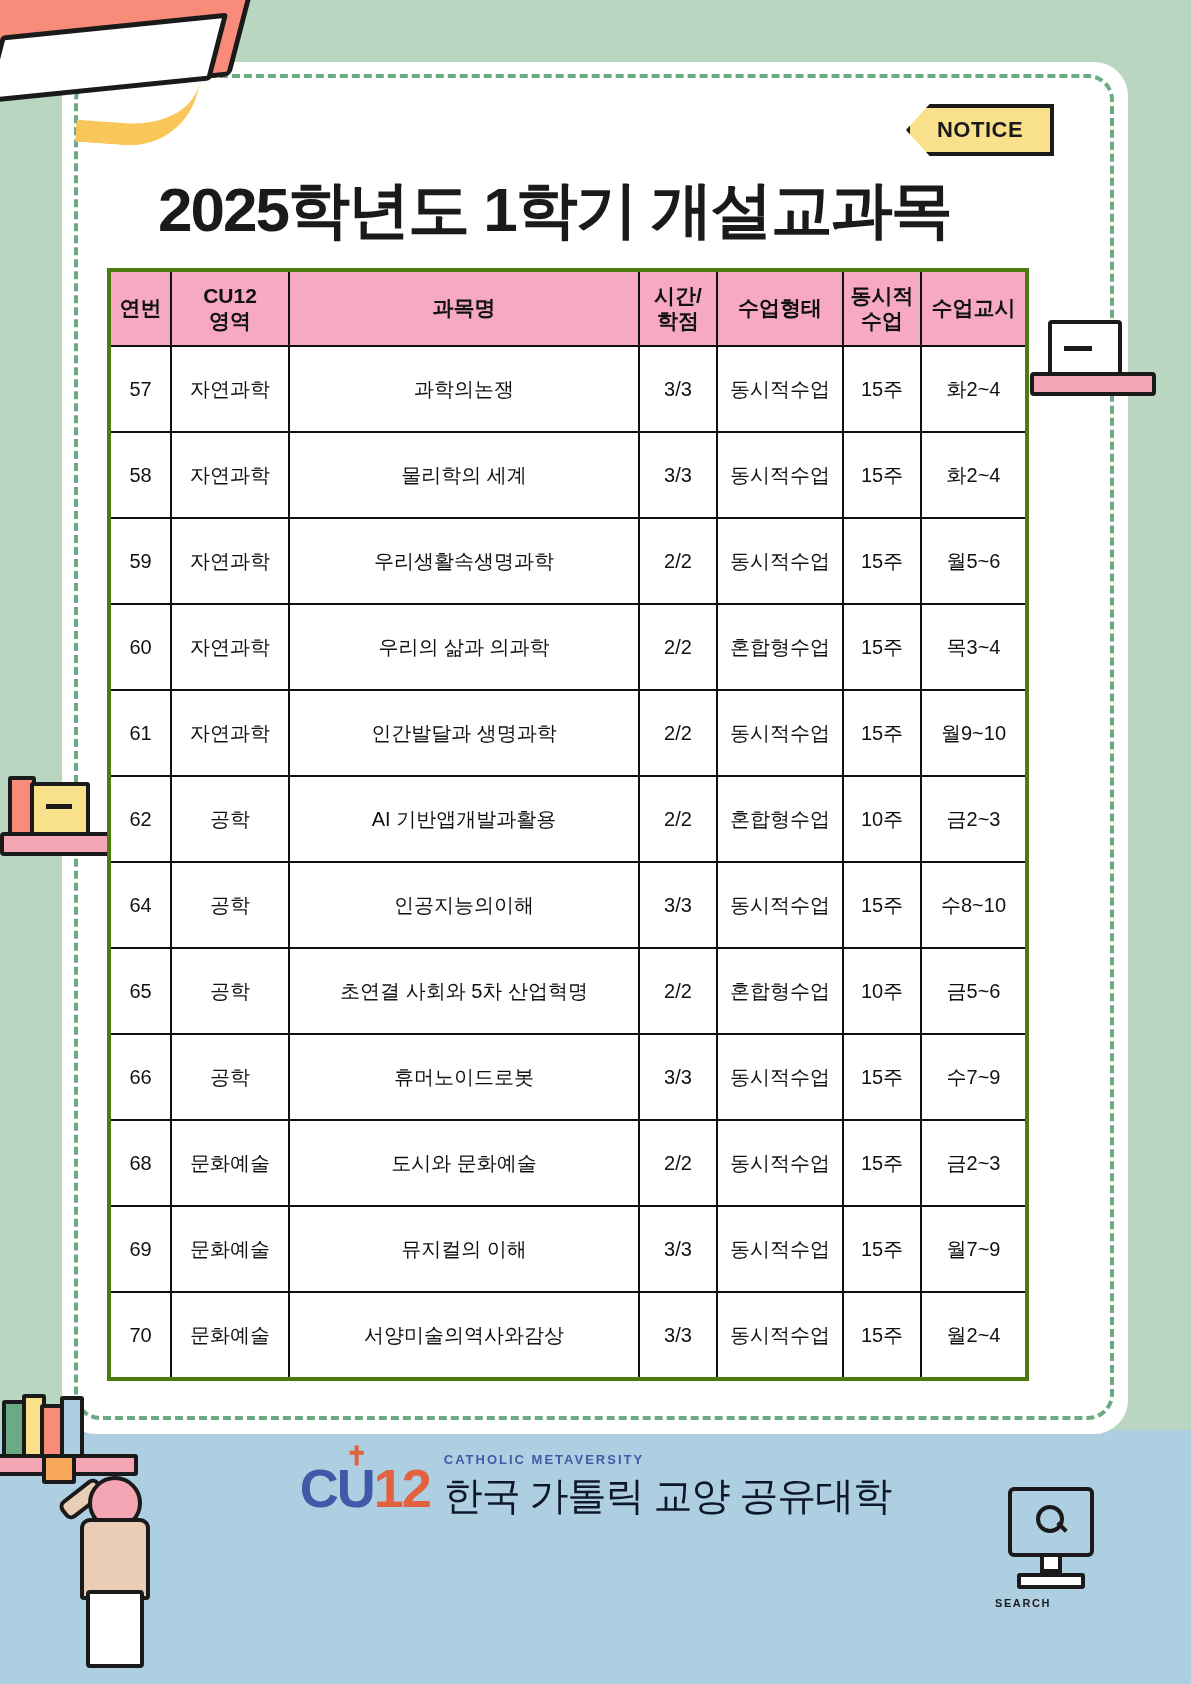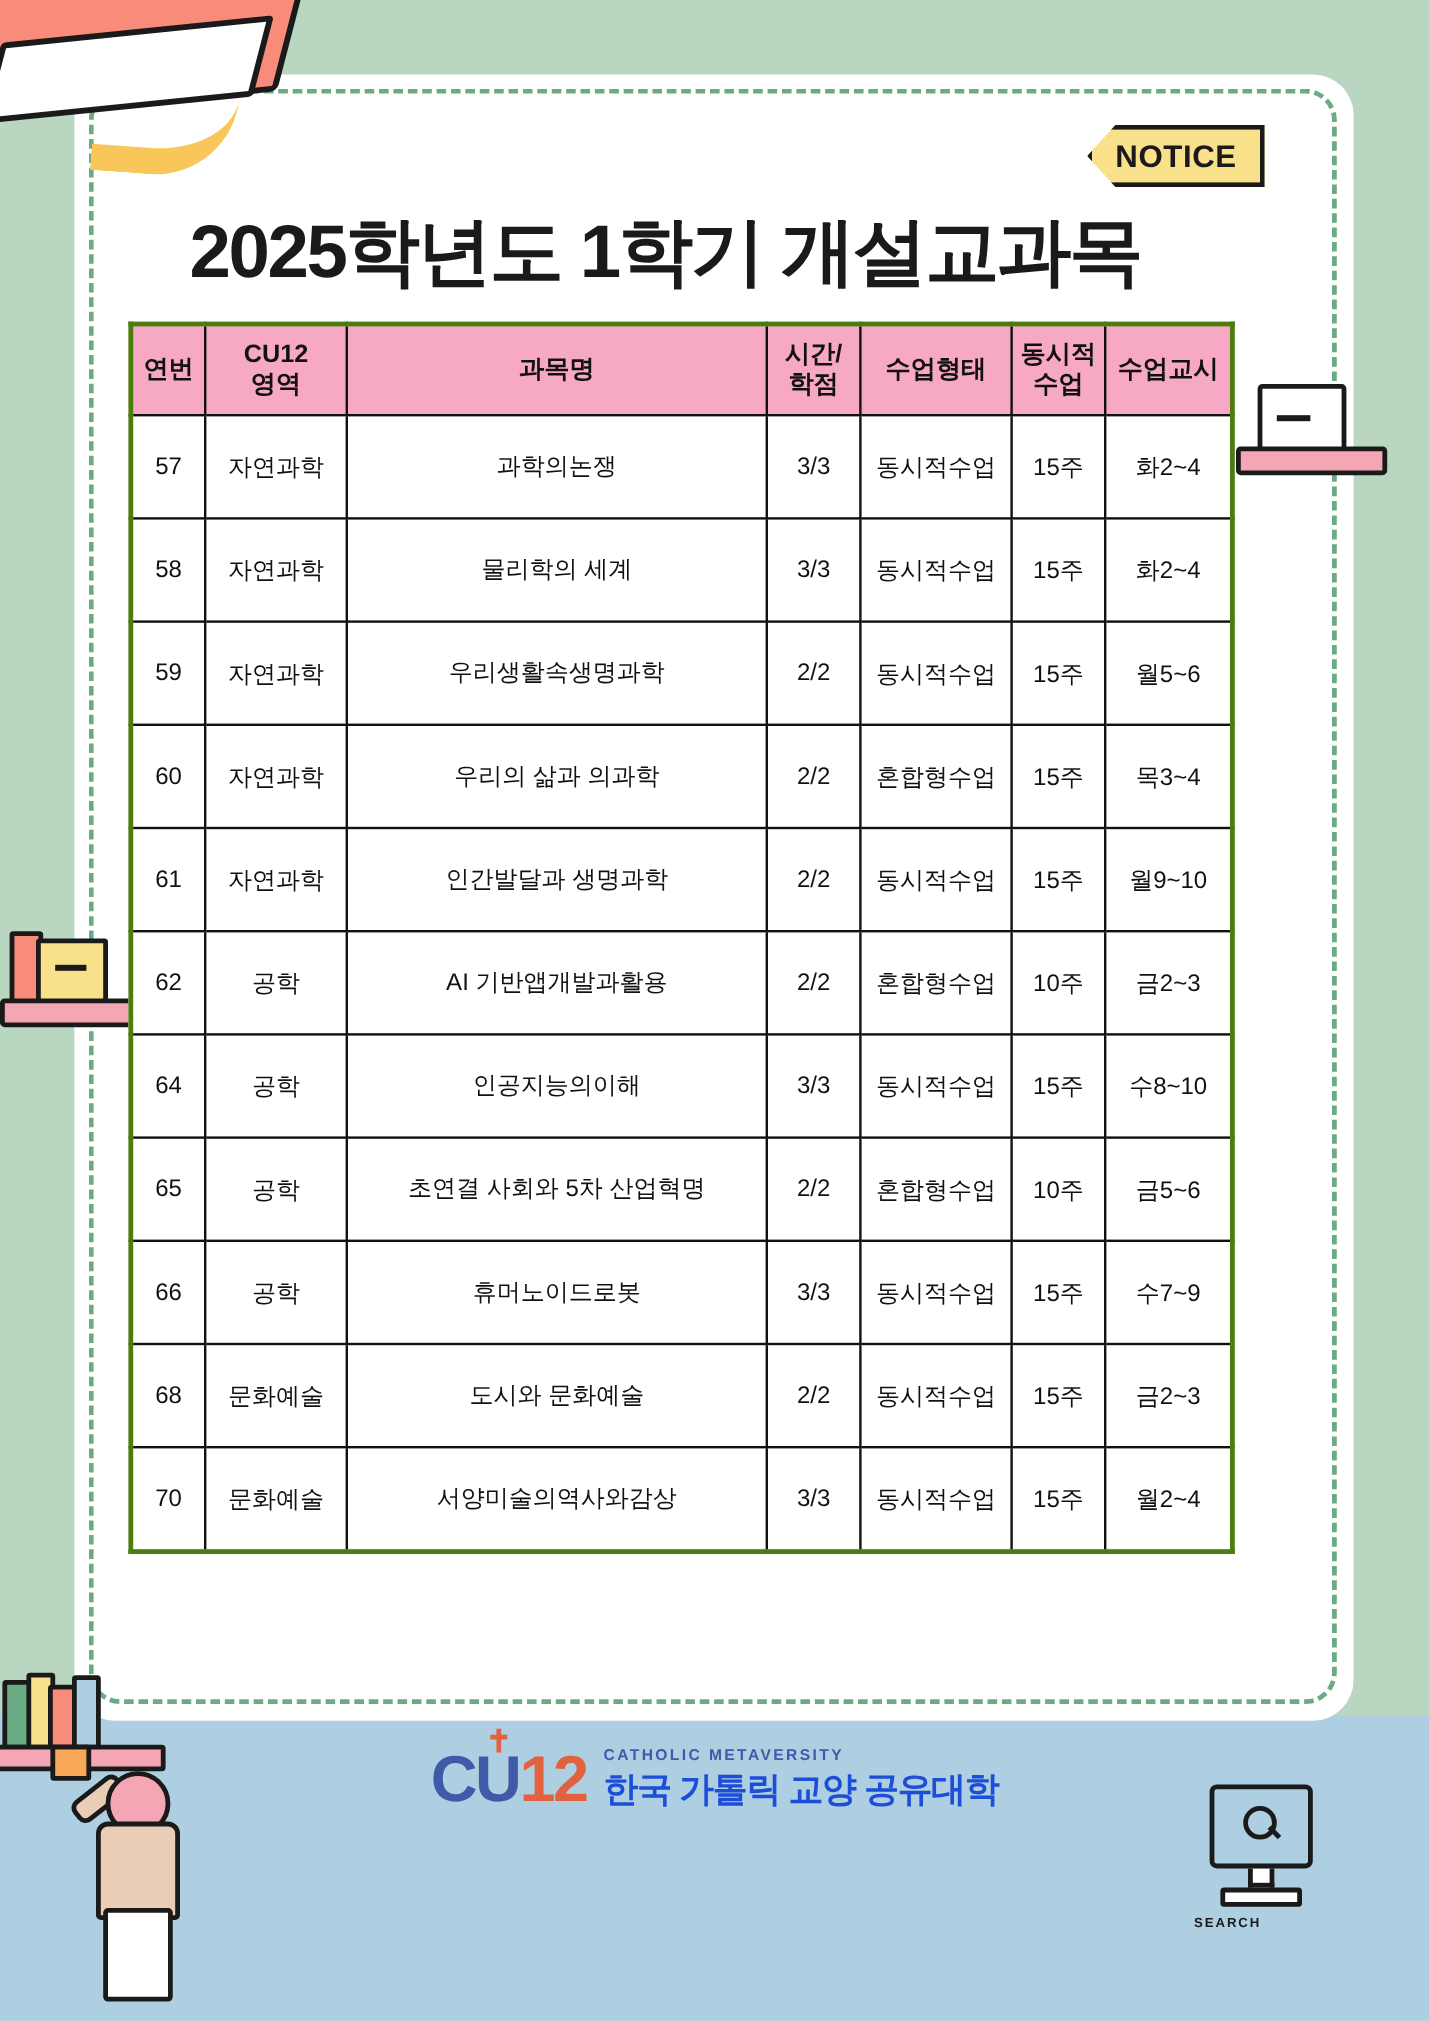--- a/index.html
+++ b/index.html
@@ -267,21 +267,21 @@
     width: 148px;
     height: 52px;
     background: #f9e08a;
     border: 4px solid #1a1a1a;
     box-sizing: border-box;
     display: flex;
     align-items: center;
     justify-content: center;
     clip-path: polygon(16% 0%, 100% 0%, 100% 100%, 16% 100%, 0% 50%);
     font-weight: bold;
-    font-size: 26px;
+    font-size: 22px;
     letter-spacing: 0.5px;
     color: #1a1a1a;
   }
 
   
   .title {
     position: absolute;
     left: 110px;
     top: 168px;
     width: 900px;
@@ -370,23 +370,23 @@
   .footer .mark .num {
     color: #e2613f;
   }
   .footer .txt .eng {
     font-size: 13px;
     letter-spacing: 2px;
     color: #3e5aa8;
     font-weight: bold;
   }
   .footer .txt .kor {
-    font-size: 29px;
-    font-weight: bold;
-    color: #1d4ed8;
+    font-size: 39px;
+    font-weight: normal;
+    color: #0f172a;
     letter-spacing: -1px;
     margin-top: 2px;
   }
 </style>
 </head>
 <body>
 
 <div class="bg-top"></div>
 <div class="bg-bottom"></div>
 
@@ -555,20 +555,29 @@
         <tr>
           <td>68</td>
           <td>문화예술</td>
           <td class="cell-name">도시와 문화예술</td>
           <td>2/2</td>
           <td>동시적수업</td>
           <td>15주</td>
           <td>금2~3</td>
         </tr>
         <tr>
+          <td>69</td>
+          <td>문화예술</td>
+          <td class="cell-name">뮤지컬의 이해</td>
+          <td>3/3</td>
+          <td>동시적수업</td>
+          <td>15주</td>
+          <td>월7~9</td>
+        </tr>
+        <tr>
           <td>70</td>
           <td>문화예술</td>
           <td class="cell-name">서양미술의역사와감상</td>
           <td>3/3</td>
           <td>동시적수업</td>
           <td>15주</td>
           <td>월2~4</td>
         </tr>
       </tbody>
   </table>

